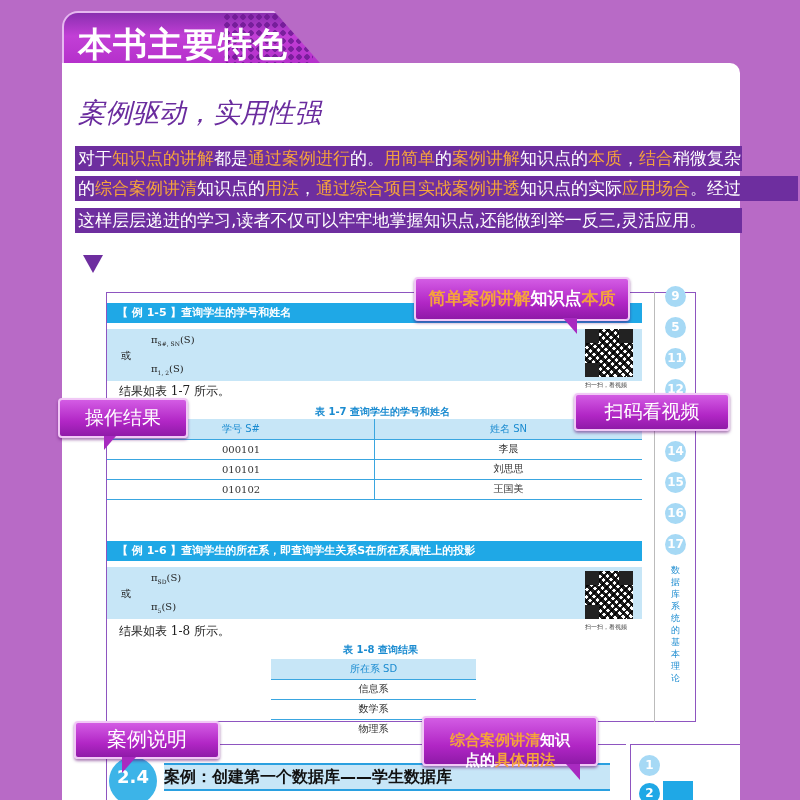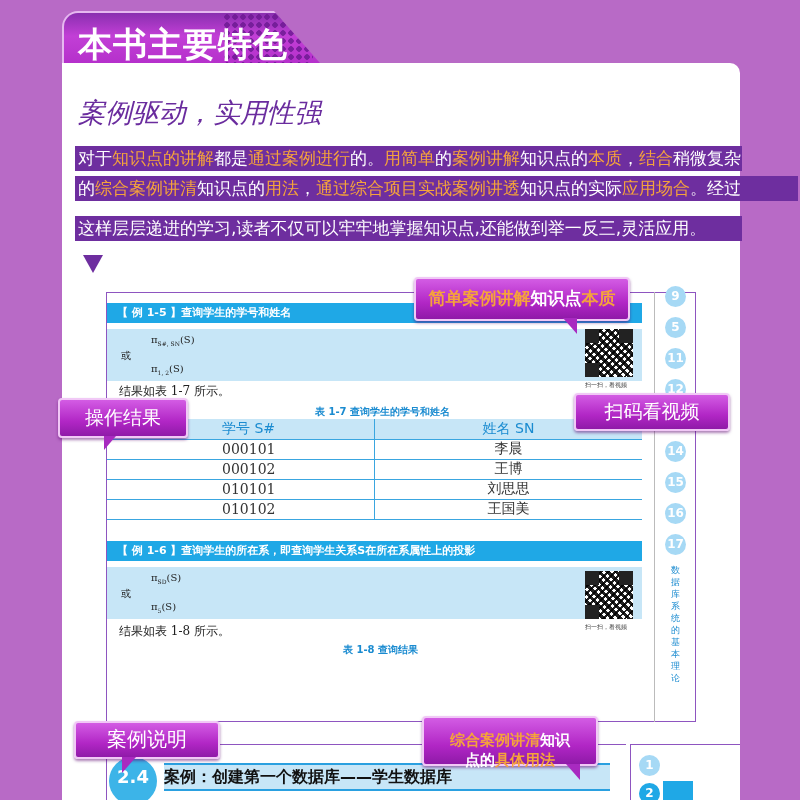--- a/index.html
+++ b/index.html
@@ -20,21 +20,21 @@
   .tri { position: absolute; left: 83px; top: 255px; width: 0; height: 0; border-left: 10px solid transparent; border-right: 10px solid transparent; border-top: 18px solid #6e2e9f; }
 
   
   .page { position: absolute; left: 106px; top: 292px; width: 590px; height: 430px; background: #fff; border: 1px solid #8e55c0; border-bottom: 1px solid #8e55c0; }
   .ex-head { position: absolute; left: 0; height: 20px; width: 535px; background: #1fa8e6; color: #fff; font-size: 11px; line-height: 20px; padding-left: 10px; font-weight: bold; }
   .ex-body { position: absolute; left: 0; width: 535px; background: #c7e6f7; }
   .formula { position: absolute; font-family: "DejaVu Serif", serif; font-size: 10px; color: #222; }
   .result-text { position: absolute; font-family: "DejaVu Serif", serif; font-size: 12px; color: #222; }
   .tbl-cap { position: absolute; font-size: 10px; color: #1a8bd0; font-weight: bold; }
   .tbl { position: absolute; border-collapse: collapse; }
-  .tbl td, .tbl th { font-family: "DejaVu Serif", serif; font-size: 14px; color: #333; height: 20px; border-bottom: 1px solid #3aa6e0; font-weight: normal; }
+  .tbl td, .tbl th { font-family: "DejaVu Serif", serif; font-size: 10px; color: #333; height: 20px; border-bottom: 1px solid #3aa6e0; font-weight: normal; }
   .tbl th { background: #c7e6f7; color: #1a8bd0; font-family: "DejaVu Sans", sans-serif; }
   .tbl .c1 { width: 265px; padding-left: 115px; text-align: left; border-right: 1px solid #3aa6e0; }
   .tbl .c2 { width: 265px; text-align: center; }
   .tbl2 td, .tbl2 th { width: 205px; text-align: center; }
 
   .qr { position: absolute; width: 48px; height: 48px; background:
         linear-gradient(#222,#222) 0 0/14px 14px no-repeat,
         linear-gradient(#222,#222) 34px 0/14px 14px no-repeat,
         linear-gradient(#222,#222) 0 34px/14px 14px no-repeat,
         repeating-linear-gradient(45deg,#222 0 3px,#fff 3px 6px),
@@ -61,21 +61,21 @@
 <div class="hdr-tab">
     <div class="dots"></div>
   </div>
 <div class="card"></div>
 <div class="hdr-title">本书主要特色</div>
 
 <div class="sub-title">案例驱动，实用性强</div>
 
 <div class="intro-line" id="il0" style="top:146px; width:667px;"><span>对于</span><span class="hl">知识点的讲解</span><span>都是</span><span class="hl">通过案例进行</span><span>的。</span><span class="hl">用简单</span><span>的</span><span class="hl">案例讲解</span><span>知识点的</span><span class="hl">本质</span><span>，</span><span class="hl">结合</span><span>稍微复杂</span></div>
 <div class="intro-line" id="il1" style="top:176px; width:723px;"><span>的</span><span class="hl">综合案例讲清</span><span>知识点的</span><span class="hl">用法</span><span>，</span><span class="hl">通过综合项目实战案例讲透</span><span>知识点的实际</span><span class="hl">应用场合</span><span>。经过</span></div>
-<div class="intro-line" id="il2" style="top:208px; width:667px;margin-top:8px;"><span>这样层层递进的学习,读者不仅可以牢牢地掌握知识点,还能做到举一反三,灵活应用。</span></div>
+<div class="intro-line" id="il2" style="top:208px; width:667px;"><span>这样层层递进的学习,读者不仅可以牢牢地掌握知识点,还能做到举一反三,灵活应用。</span></div>
 
 <div class="tri"></div>
 
 <div class="page">
   <div class="ex-head" style="top:10px;">【 例 1-5 】查询学生的学号和姓名</div>
   <div class="ex-body" style="top:36px; height:52px;">
     <span class="formula" style="left:44px; top:5px;"><span>π</span><sub style="font-size:6px">S#, SN</sub><span>(S)</span></span>
     <span class="formula" style="left:14px; top:20px;">或</span>
     <span class="formula" style="left:44px; top:34px;"><span>π</span><sub style="font-size:6px">1, 2</sub><span>(S)</span></span>
   </div>
@@ -90,24 +90,20 @@
       <th class="c1">学号 S#</th>
       <th class="c2">姓名 SN</th>
     </tr>
       </thead>
     <tbody>
       <tr>
           <td class="c1">000101</td>
           <td class="c2">李晨</td>
         </tr>
       <tr>
-          <td class="c1">000102</td>
-          <td class="c2">王博</td>
-        </tr>
-      <tr>
           <td class="c1">010101</td>
           <td class="c2">刘思思</td>
         </tr>
       <tr>
           <td class="c1">010102</td>
           <td class="c2">王国美</td>
         </tr>
     </tbody>
   </table>
 
@@ -115,20 +111,38 @@
   <div class="ex-body" style="top:274px; height:52px;">
     <span class="formula" style="left:44px; top:5px;"><span>π</span><sub style="font-size:6px">SD</sub><span>(S)</span></span>
     <span class="formula" style="left:14px; top:20px;">或</span>
     <span class="formula" style="left:44px; top:34px;"><span>π</span><sub style="font-size:6px">5</sub><span>(S)</span></span>
   </div>
   <div class="result-text" style="left:12px; top:330px;">结果如表 1-8 所示。</div>
   <div class="qr" style="left:478px; top:278px;"></div>
   <div class="qr-cap" style="left:478px; top:330px;">扫一扫，看视频</div>
 
   <div class="tbl-cap" style="left:236px; top:350px;">表 1-8   查询结果</div>
+  <table class="tbl tbl2" style="left:164px; top:366px;">
+    <thead>
+        <tr>
+          <th>所在系 SD</th>
+        </tr>
+      </thead>
+    <tbody>
+      <tr>
+          <td>信息系</td>
+        </tr>
+      <tr>
+          <td>数学系</td>
+        </tr>
+      <tr>
+          <td style="border-bottom:none">物理系</td>
+        </tr>
+    </tbody>
+  </table>
 </div>
 
 <div class="sidebar-nums">
   <div class="num" style="top:-6px;">9</div>
   <div class="num" style="top:25px;">5</div>
   <div class="num" style="top:56px;">11</div>
   <div class="num" style="top:87px;">12</div>
   <div class="num" style="top:149px;">14</div>
   <div class="num" style="top:180px;">15</div>
   <div class="num" style="top:211px;">16</div>

